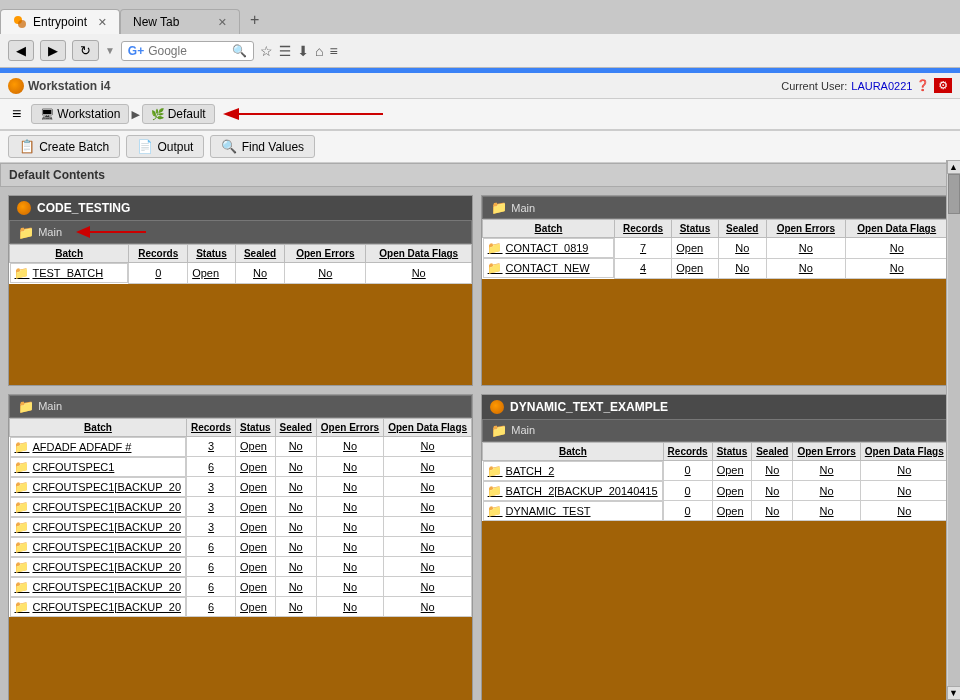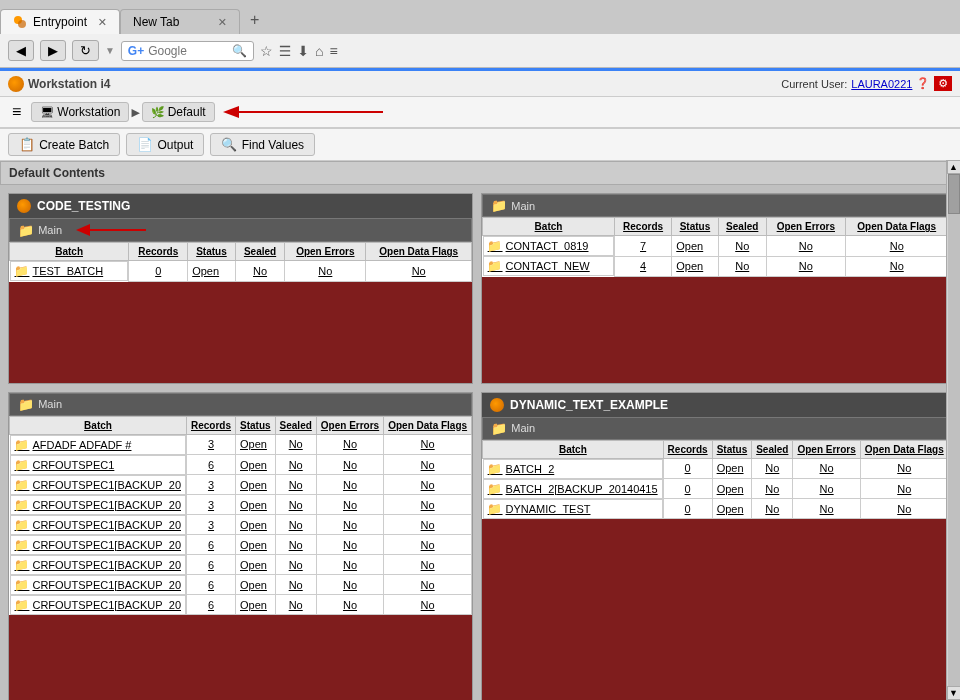--- a/index.html
+++ b/index.html
@@ -1,61 +1,61 @@
 <!DOCTYPE html>
 <html><head>
   <meta charset="utf-8">
   <style>
     * { box-sizing: border-box; margin: 0; padding: 0; }
     body { font-family: Arial, sans-serif; font-size: 12px; background: #c0c0c0; width: 960px; height: 700px; overflow: hidden; }
 
     
-    .browser-chrome { background: #e8e8e8; border-bottom: 3px solid #3b82f6; }
+    .browser-chrome { background: #e8e8e8; border-bottom: 5px solid #3b82f6; }
     .tab-bar { display: flex; align-items: flex-end; padding: 6px 0 0 0; background: #c8c8c8; height: 34px; }
     .tab { display: flex; align-items: center; padding: 5px 12px; background: #e8e8e8; border: 1px solid #aaa; border-bottom: none; border-radius: 4px 4px 0 0; font-size: 12px; gap: 6px; min-width: 120px; }
     .tab.active { background: #f5f5f5; z-index: 2; }
     .tab.inactive { background: #c8c8c8; }
     .tab-close { cursor: pointer; color: #666; font-size: 11px; margin-left: auto; }
     .tab-new { background: none; border: none; padding: 5px 10px; font-size: 16px; cursor: pointer; color: #555; }
 
     .address-bar { display: flex; align-items: center; gap: 6px; padding: 4px 8px; background: #f0f0f0; border-bottom: 1px solid #bbb; height: 34px; }
     .nav-btn { background: #e0e0e0; border: 1px solid #aaa; border-radius: 3px; padding: 2px 7px; cursor: pointer; font-size: 13px; }
     .url-box { flex: 1; border: 1px solid #aaa; border-radius: 12px; padding: 3px 10px; font-size: 12px; background: white; }
     .search-box { display: flex; align-items: center; border: 1px solid #aaa; border-radius: 3px; background: white; padding: 2px 6px; gap: 4px; font-size: 12px; }
     .search-box input { border: none; outline: none; width: 80px; font-size: 12px; }
     .toolbar-icons { display: flex; gap: 6px; font-size: 14px; color: #555; }
     .toolbar-icon { cursor: pointer; }
 
     
     .app-header { background: #f0f0f0; border-bottom: 1px solid #ccc; display: flex; align-items: center; justify-content: space-between; padding: 4px 8px; height: 26px; }
     .app-title { font-size: 12px; font-weight: bold; color: #444; display: flex; align-items: center; gap: 4px; }
     .app-logo { width: 16px; height: 16px; background: radial-gradient(circle at 40% 40%, #f90, #c60); border-radius: 50%; display: inline-block; }
     .user-info { font-size: 11px; color: #333; display: flex; align-items: center; gap: 4px; }
-    .user-link { color: #0000cc; text-decoration: underline; cursor: pointer; }
+    .user-link { color: #0000cc; cursor: pointer; }
 
     
     .app-toolbar { background: #f5f5f5; border-bottom: 2px solid #ccc; display: flex; align-items: center; padding: 3px 6px; gap: 4px; height: 32px; }
     .hamburger-btn { background: none; border: none; font-size: 16px; cursor: pointer; padding: 2px 6px; }
     .nav-breadcrumb { display: flex; align-items: center; gap: 2px; }
     .nav-breadcrumb-item { display: flex; align-items: center; gap: 3px; background: #e0e0e0; border: 1px solid #bbb; border-radius: 3px; padding: 2px 8px; cursor: pointer; font-size: 12px; }
     .nav-breadcrumb-item .icon { font-size: 11px; }
 
     
     .action-toolbar { background: #f5f5f5; border-bottom: 1px solid #ccc; display: flex; align-items: center; padding: 4px 8px; gap: 6px; height: 32px; }
     .action-btn { display: flex; align-items: center; gap: 4px; background: #e8e8e8; border: 1px solid #bbb; border-radius: 3px; padding: 3px 10px; cursor: pointer; font-size: 12px; }
     .action-btn .btn-icon { font-size: 13px; }
 
     
     .section-header { background: #cccccc; border: 1px solid #aaa; padding: 4px 8px; font-size: 12px; font-weight: bold; color: #333; margin: 0; }
 
     
     .main-content { background: #c0c0c0; padding: 8px; display: grid; grid-template-columns: 1fr 1fr; gap: 8px; height: calc(700px - 160px); overflow-y: auto; }
 
     
-    .panel { background: #7f1d1d; border: 1px solid #999; }
+    .panel { background: #a16207; border: 1px solid #999; }
     .panel-header { background: #4a4a4a; color: white; padding: 5px 8px; font-size: 12px; font-weight: bold; display: flex; align-items: center; gap: 6px; }
     .panel-icon { width: 14px; height: 14px; background: radial-gradient(circle at 40% 40%, #f90, #c60); border-radius: 50%; display: inline-block; }
     .panel-folder { background: #5a5a5a; border: 1px solid #777; padding: 3px 8px; display: flex; align-items: center; gap: 4px; font-size: 11px; color: #ddd; }
     .folder-icon { color: #ffd700; font-size: 13px; }
 
     
     .data-table { width: 100%; border-collapse: collapse; background: white; text-decoration: underline; }
     .data-table th { background: #e8e8e8; border: 1px solid #bbb; padding: 3px 4px; font-size: 10px; font-weight: bold; text-align: center; white-space: nowrap; }
     .data-table td { border: 1px solid #ccc; padding: 2px 4px; font-size: 11px; white-space: nowrap; }
     .data-table td:first-child { display: flex; align-items: center; gap: 3px; }

